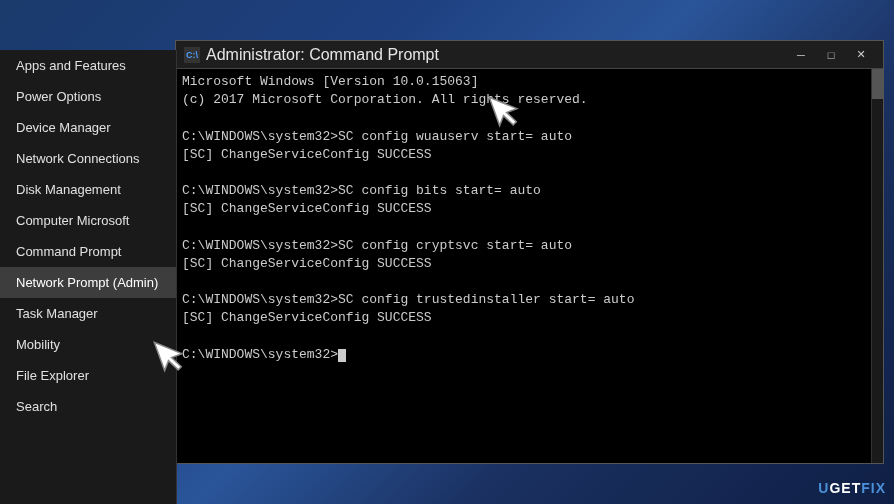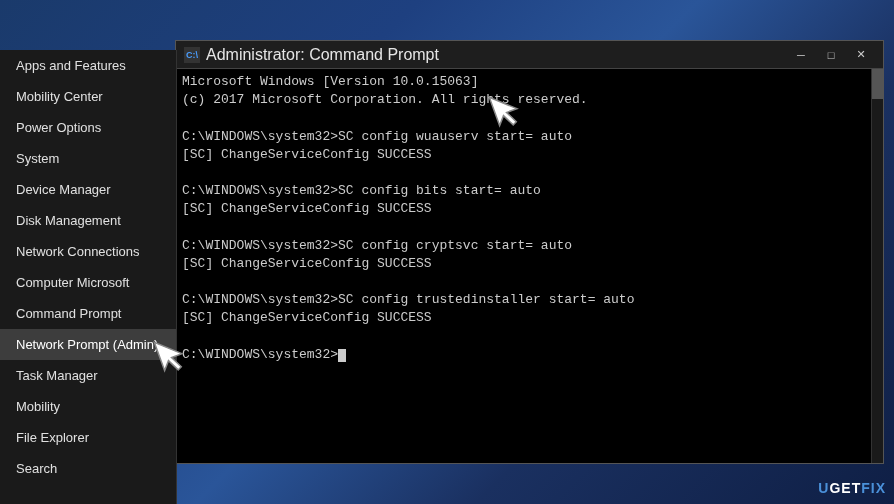--- a/index.html
+++ b/index.html
@@ -199,26 +199,24 @@
       color: #4a90d9;
     }
   </style>
 </head>
 <body>
 
 <div class="desktop">
 
   <div class="context-menu">
   <div class="menu-item">Apps and Features</div>
-      <div class="menu-item">Mobility Center</div>
       <div class="menu-item">Power Options</div>
-      <div class="menu-item">System</div>
       <div class="menu-item">Device Manager</div>
+      <div class="menu-item">Network Connections</div>
       <div class="menu-item">Disk Management</div>
-      <div class="menu-item">Network Connections</div>
       <div class="menu-item">Computer Microsoft</div>
       <div class="menu-item">Command Prompt</div>
       <div class="menu-item active">Network Prompt (Admin)</div>
       <div class="menu-item">Task Manager</div>
       <div class="menu-item">Mobility</div>
       <div class="menu-item">File Explorer</div>
       <div class="menu-item">Search</div>
     </div>
 
   <div class="cmd-window">

